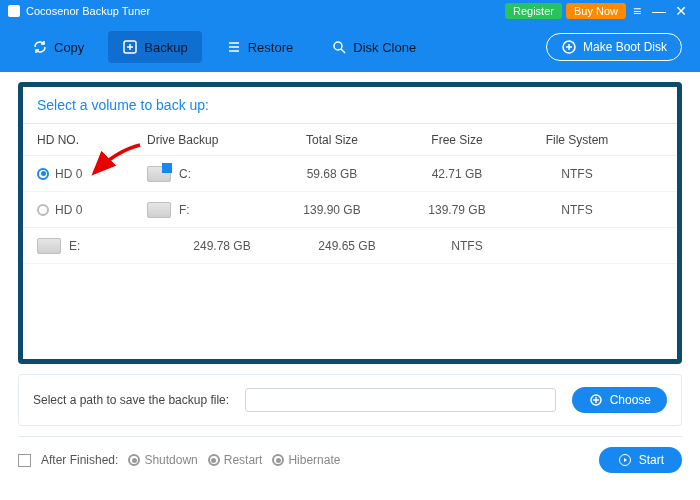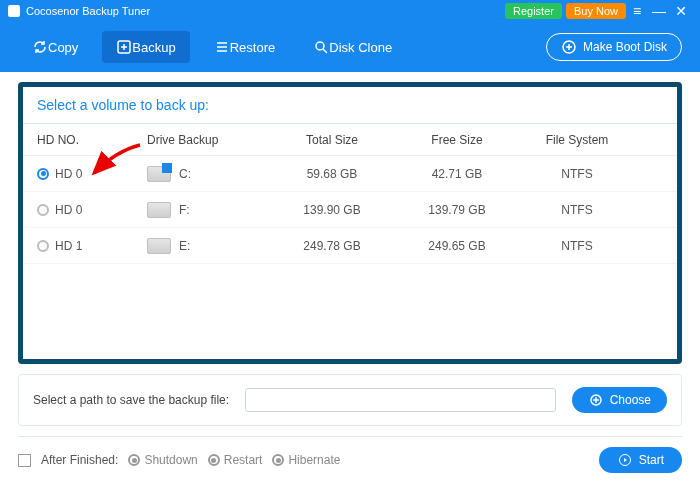--- a/index.html
+++ b/index.html
@@ -7,21 +7,21 @@
 
 .titlebar { height: 22px; background: #1788ef; display: flex; align-items: center; padding: 0 8px; color: #fff; font-size: 11px; }
 .titlebar .logo { width: 12px; height: 12px; background: #fff; border-radius: 2px; margin-right: 6px; }
 .titlebar .spacer { flex: 1; }
 .titlebar .tbtn { font-size: 11px; padding: 2px 8px; border-radius: 3px; margin-left: 4px; cursor: pointer; }
 .titlebar .reg { background: #28c35a; }
 .titlebar .buy { background: #ff8a00; }
 .titlebar .winbtn { width: 22px; text-align: center; font-size: 14px; cursor: pointer; }
 
 .toolbar { height: 50px; background: #1788ef; display: flex; align-items: center; padding: 0 18px; gap: 10px; }
-.toolbtn { display: flex; align-items: center; color: #ffffff; font-size: 13px; padding: 8px 14px; border-radius: 4px; cursor: pointer; }
+.toolbtn { display: flex; align-items: center; gap: 6px; color: #0f172a; font-size: 13px; padding: 8px 14px; border-radius: 4px; cursor: pointer; }
 .toolbtn.active { background: #0f6ecf; }
 .toolbar .spacer { flex: 1; }
 .bootdisk { border: 1px solid #fff; border-radius: 16px; padding: 5px 14px; color: #fff; font-size: 12px; display: flex; align-items: center; gap: 6px; cursor: pointer; }
 .ticon { width: 16px; height: 16px; display: inline-flex; align-items: center; justify-content: center; }
 
 .panel { margin: 10px 18px; border: 5px solid #0c4a6e; border-radius: 4px; background: #fff; height: 282px; overflow: hidden; position: relative; }
 .panel-title { color: #1788ef; font-size: 14px; padding: 10px 14px; border-bottom: 1px solid #d6e8fb; }
 .thead, .trow { display: flex; align-items: center; padding: 0 14px; font-size: 12px; }
 .thead { height: 32px; color: #444; border-bottom: 1px solid #eee; }
 .trow { height: 36px; color: #555; border-bottom: 1px solid #f3f3f3; }
@@ -146,24 +146,20 @@
         </div>
         <div class="c2">
           <span class="driveicon "></span>
           <span>F:</span>
         </div>
         <div class="c3">139.90 GB</div>
         <div class="c4">139.79 GB</div>
         <div class="c5">NTFS</div>
       </div>
       <div class="trow">
-        <div class="c1">
-          <span class="radio unsel"></span>
-          <span>HD 1</span>
-        </div>
         <div class="c2">
           <span class="driveicon "></span>
           <span>E:</span>
         </div>
         <div class="c3">249.78 GB</div>
         <div class="c4">249.65 GB</div>
         <div class="c5">NTFS</div>
       </div>
     </div>
   <svg class="arrow" width="60" height="40">

